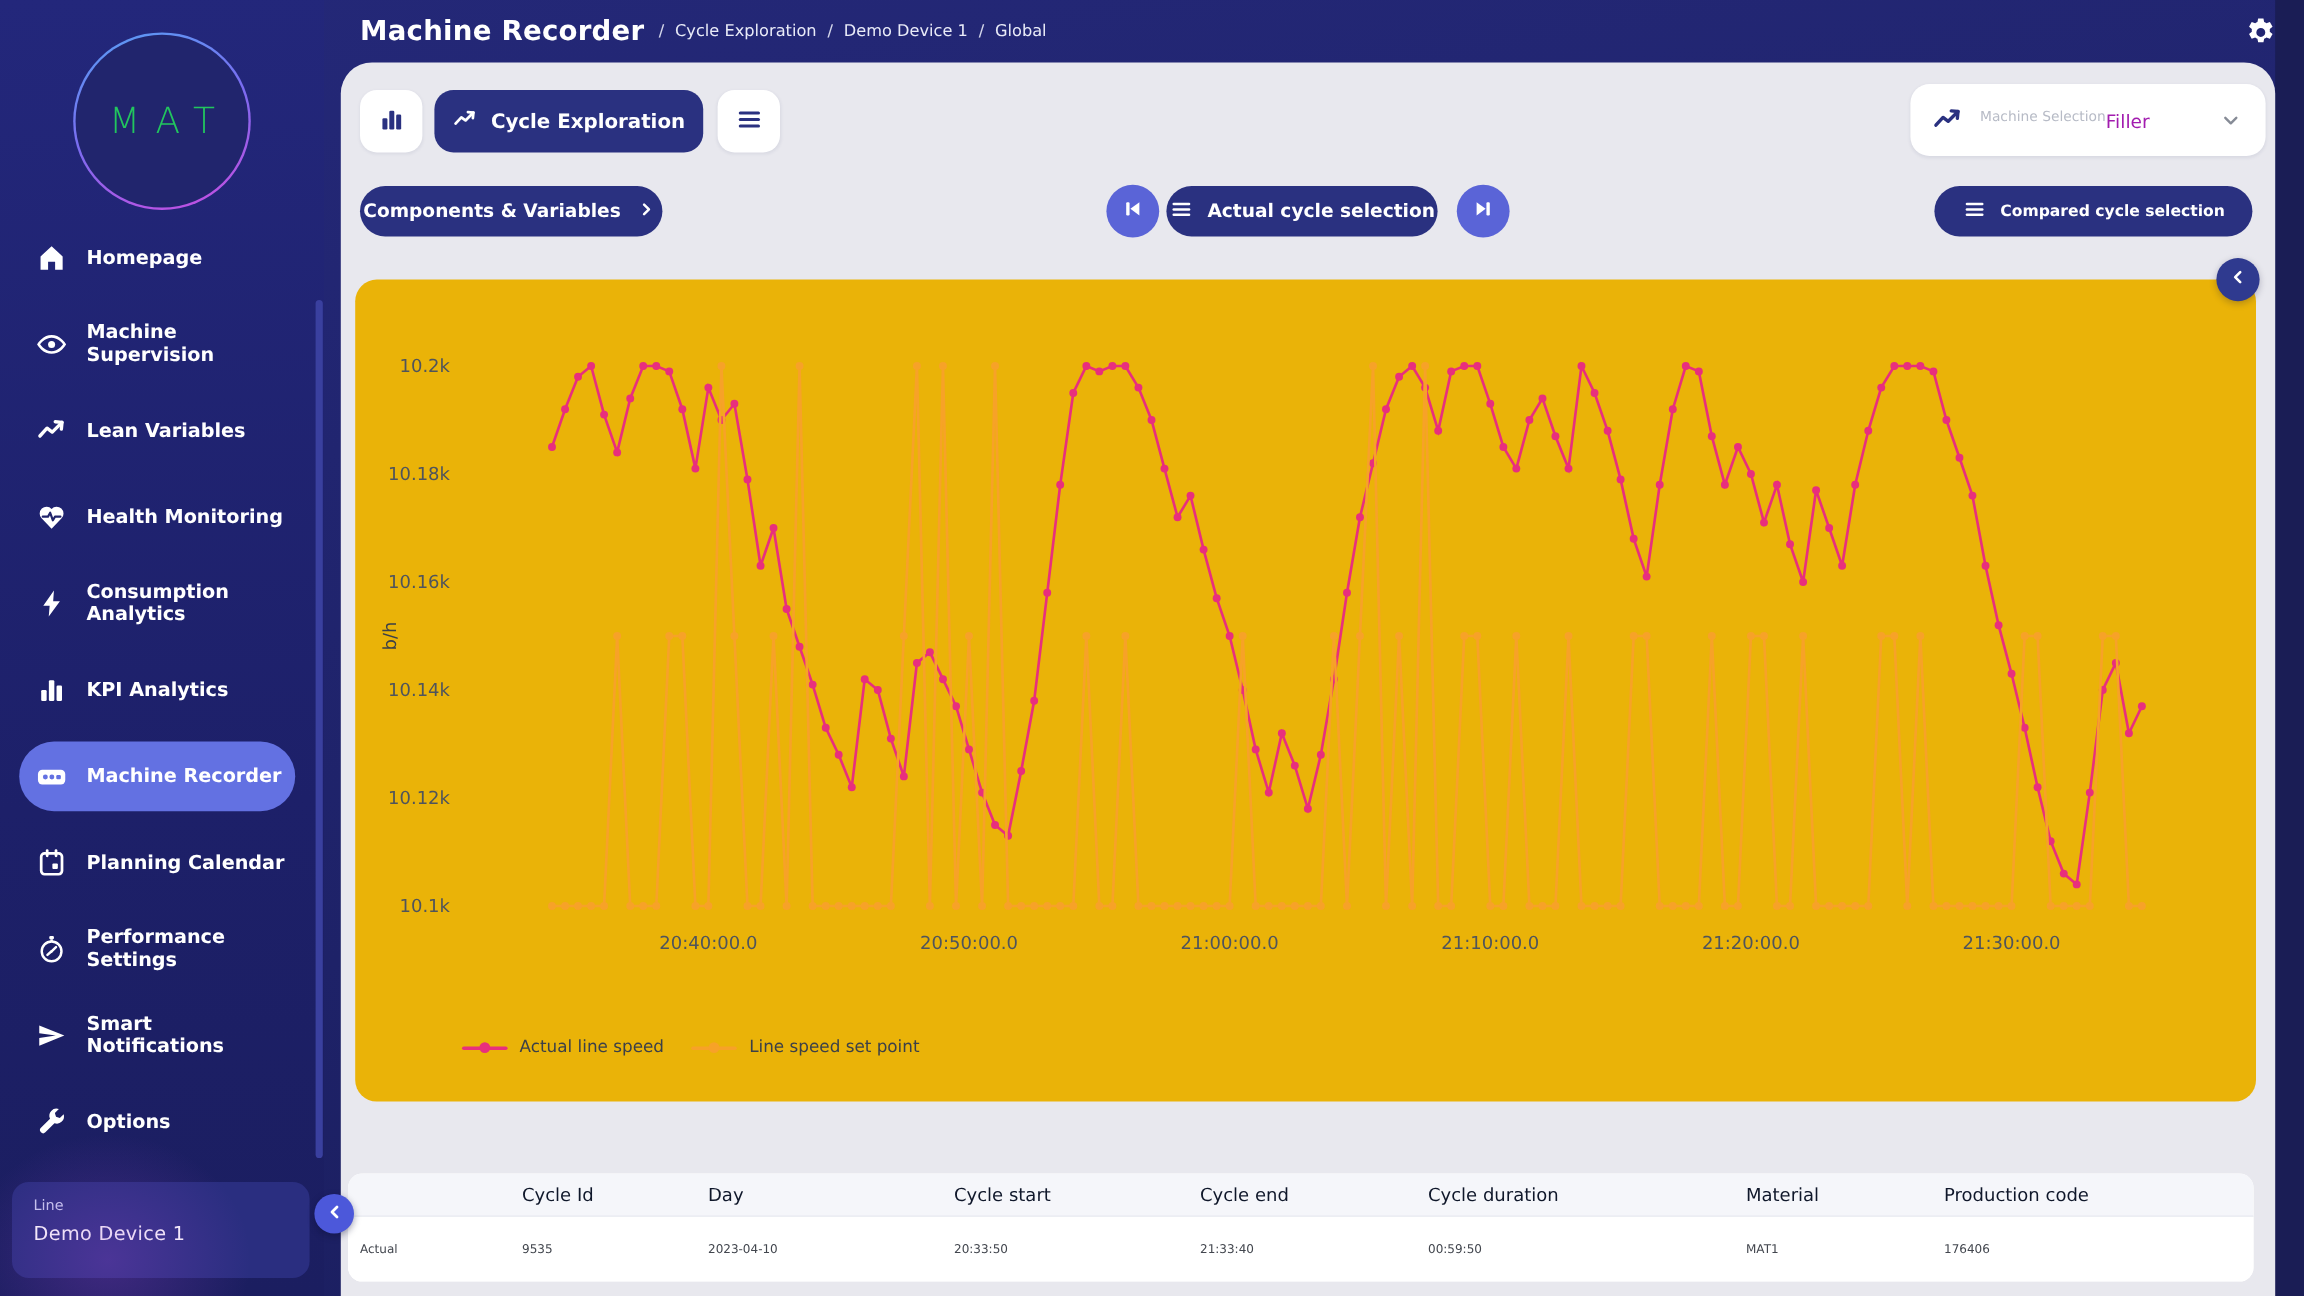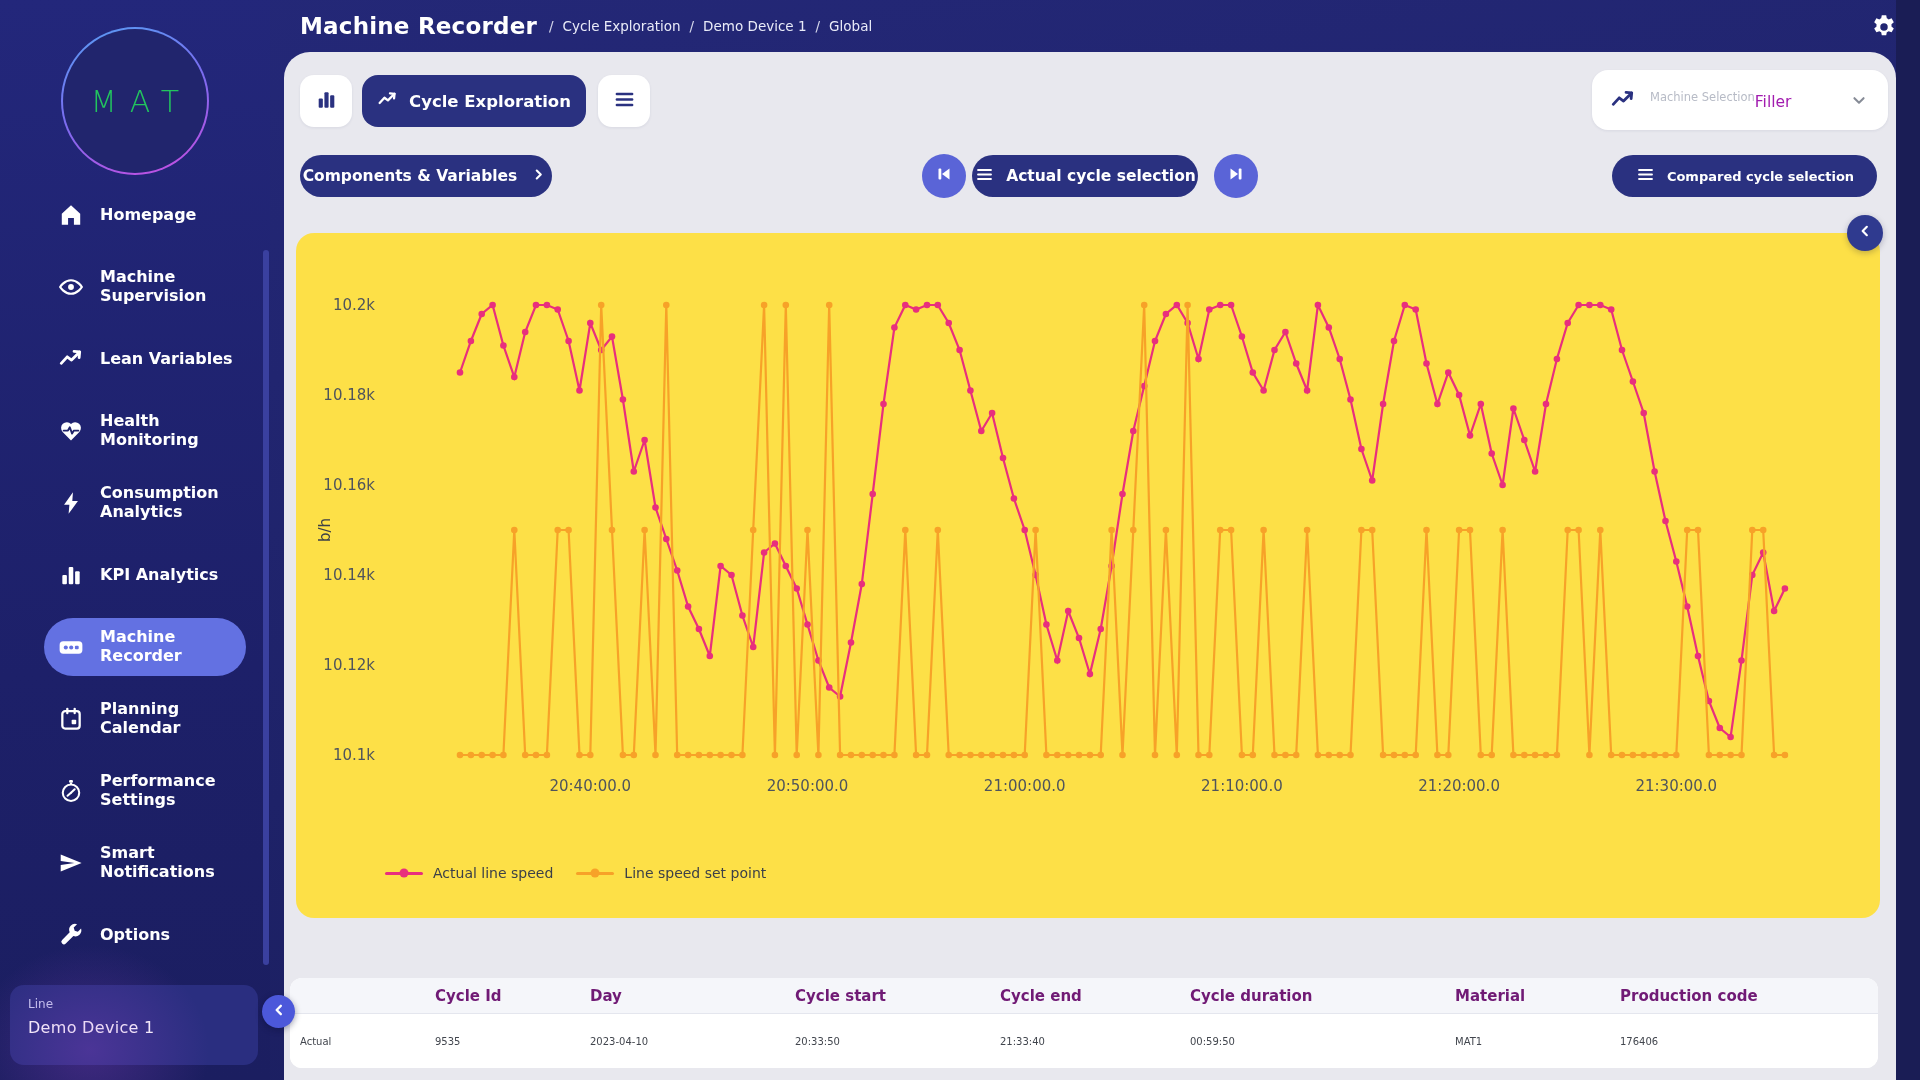--- a/index.html
+++ b/index.html
@@ -21,21 +21,21 @@
 
   
   .sidebar { position:absolute; left:0; top:0; width:270px; height:1080px; z-index:4;
              background:linear-gradient(178deg,#23277b 0%,#1d2069 62%,#1b1e60 100%); }
   .sidebar::after { content:""; position:absolute; left:-80px; bottom:-120px; width:340px; height:300px;
              background:radial-gradient(closest-side,rgba(160,70,210,.28),transparent 70%); pointer-events:none; }
   .logo-ring { position:absolute; left:61px; top:27px; width:148px; height:148px; border-radius:50%; padding:2px;
              background:linear-gradient(160deg,#57a0f4 0%,#7a6cf0 48%,#cb4ce0 100%); }
   .logo-inner { width:100%; height:100%; border-radius:50%; background:#21256d; display:flex; align-items:center; justify-content:center; }
   .logo-text { color:#22c55e; font-size:30px; font-weight:300; letter-spacing:13px; margin-left:13px; }
-  .nav { position:absolute; left:0; top:179px; width:270px;padding-left:28px; }
+  .nav { position:absolute; left:0; top:179px; width:270px; }
   .nav-item { height:72px; margin:0 24px 0 16px; padding-left:14px; display:flex; align-items:center;
               border-radius:29px; color:#fff; cursor:pointer; }
   .nav-item.active { background:#6371e2; height:58px; margin-top:7px; margin-bottom:7px; }
   .nav-icon { width:26px; height:26px; flex:none; color:#fff; }
   .nav-icon svg { width:100%; height:100%; display:block; }
   .nav-label { margin-left:16px; font-size:16px; font-weight:700; line-height:1.16; max-width:168px; }
   .scroll-track { position:absolute; left:263px; top:250px; width:6px; height:715px; border-radius:3px; background:#3a409f; cursor:pointer; }
   .line-panel { position:absolute; left:10px; top:985px; width:248px; height:80px; border-radius:14px; background:#2a2e80; padding:12px 18px; cursor:pointer; }
   .line-panel .lp-label { font-size:12px; color:#c9cdf0; font-weight:500; }
   .line-panel .lp-value { font-size:16px; color:#fff; margin-top:7px; font-weight:400; letter-spacing:.3px; }
@@ -71,40 +71,40 @@
                  display:flex; align-items:center; padding:0 18px; gap:14px; cursor:pointer;
                  box-shadow:0 1px 3px rgba(30,34,90,.08); }
   .machine-box .mb-icon { width:26px; height:26px; color:#2a3180; flex:none; }
   .machine-box .mb-icon svg { width:100%; height:100%; }
   .mb-texts { display:flex; flex-direction:row; }
   .mb-label { font-size:11.5px; color:#b7bbc6; }
   .mb-value { font-size:15.5px; color:#a21caf; margin-top:3px; }
   .mb-chevron { margin-left:auto; width:22px; height:22px; }
 
   
-  .chart-card { position:absolute; left:12px; top:181px; width:1584px; height:685px; background:#fde047; border-radius:18px; }
+  .chart-card { position:absolute; left:12px; top:181px; width:1584px; height:685px; background:#eab308; border-radius:18px; }
   .chart-collapse { position:absolute; left:1551px; top:-18px; width:36px; height:36px; border-radius:50%; background:#2f3a8f;
                     display:flex; align-items:center; justify-content:center; cursor:pointer; z-index:3;
                     box-shadow:0 2px 6px rgba(10,12,50,.25); }
   .chart-collapse svg { width:20px; height:20px; }
   #chart-svg { position:absolute; left:20px; top:30px; }
   #chart-svg text.tick { font-size:15px; fill:#4f545c; font-family:"DejaVu Sans","Liberation Sans",sans-serif; }
   #chart-svg text.axis-label { font-size:15px; fill:#3c4048; font-family:"DejaVu Sans","Liberation Sans",sans-serif; }
   .legend { position:absolute; left:89px; top:632px; display:flex; align-items:center; gap:23px; }
   .legend-item { display:flex; align-items:center; gap:10px; cursor:pointer; }
   .legend-swatch { position:relative; width:38px; height:3px; background:var(--c); border-radius:2px; }
   .legend-swatch::after { content:""; position:absolute; left:50%; top:50%; width:9px; height:9px; border-radius:50%;
                           background:var(--c); transform:translate(-50%,-50%); }
   .legend-label { font-size:14px; color:#3c4048; }
 
   
   .table-card { position:absolute; left:6px; top:926px; width:1588px; background:#fff; border-radius:12px; overflow:hidden; }
   .t-head, .t-row { display:grid; grid-template-columns:135px 155px 205px 205px 190px 265px 165px 1fr;
                     align-items:center; padding:0 10px; }
-  .t-head { height:36px; background:#f5f6fa; border-bottom:1px solid #e4e6ee; font-size:15px; font-weight:700; color:#701a75; }
+  .t-head { height:36px; background:#f5f6fa; border-bottom:1px solid #e4e6ee; font-size:15px; font-weight:400; color:#0f172a; }
   .t-row { height:54px; font-size:10px; color:#42464e; background:#fff; }
 </style>
 </head>
 <body>
 
 <div id="app">
 
   <div class="right-strip"></div>
 
   <div class="header-bar">

